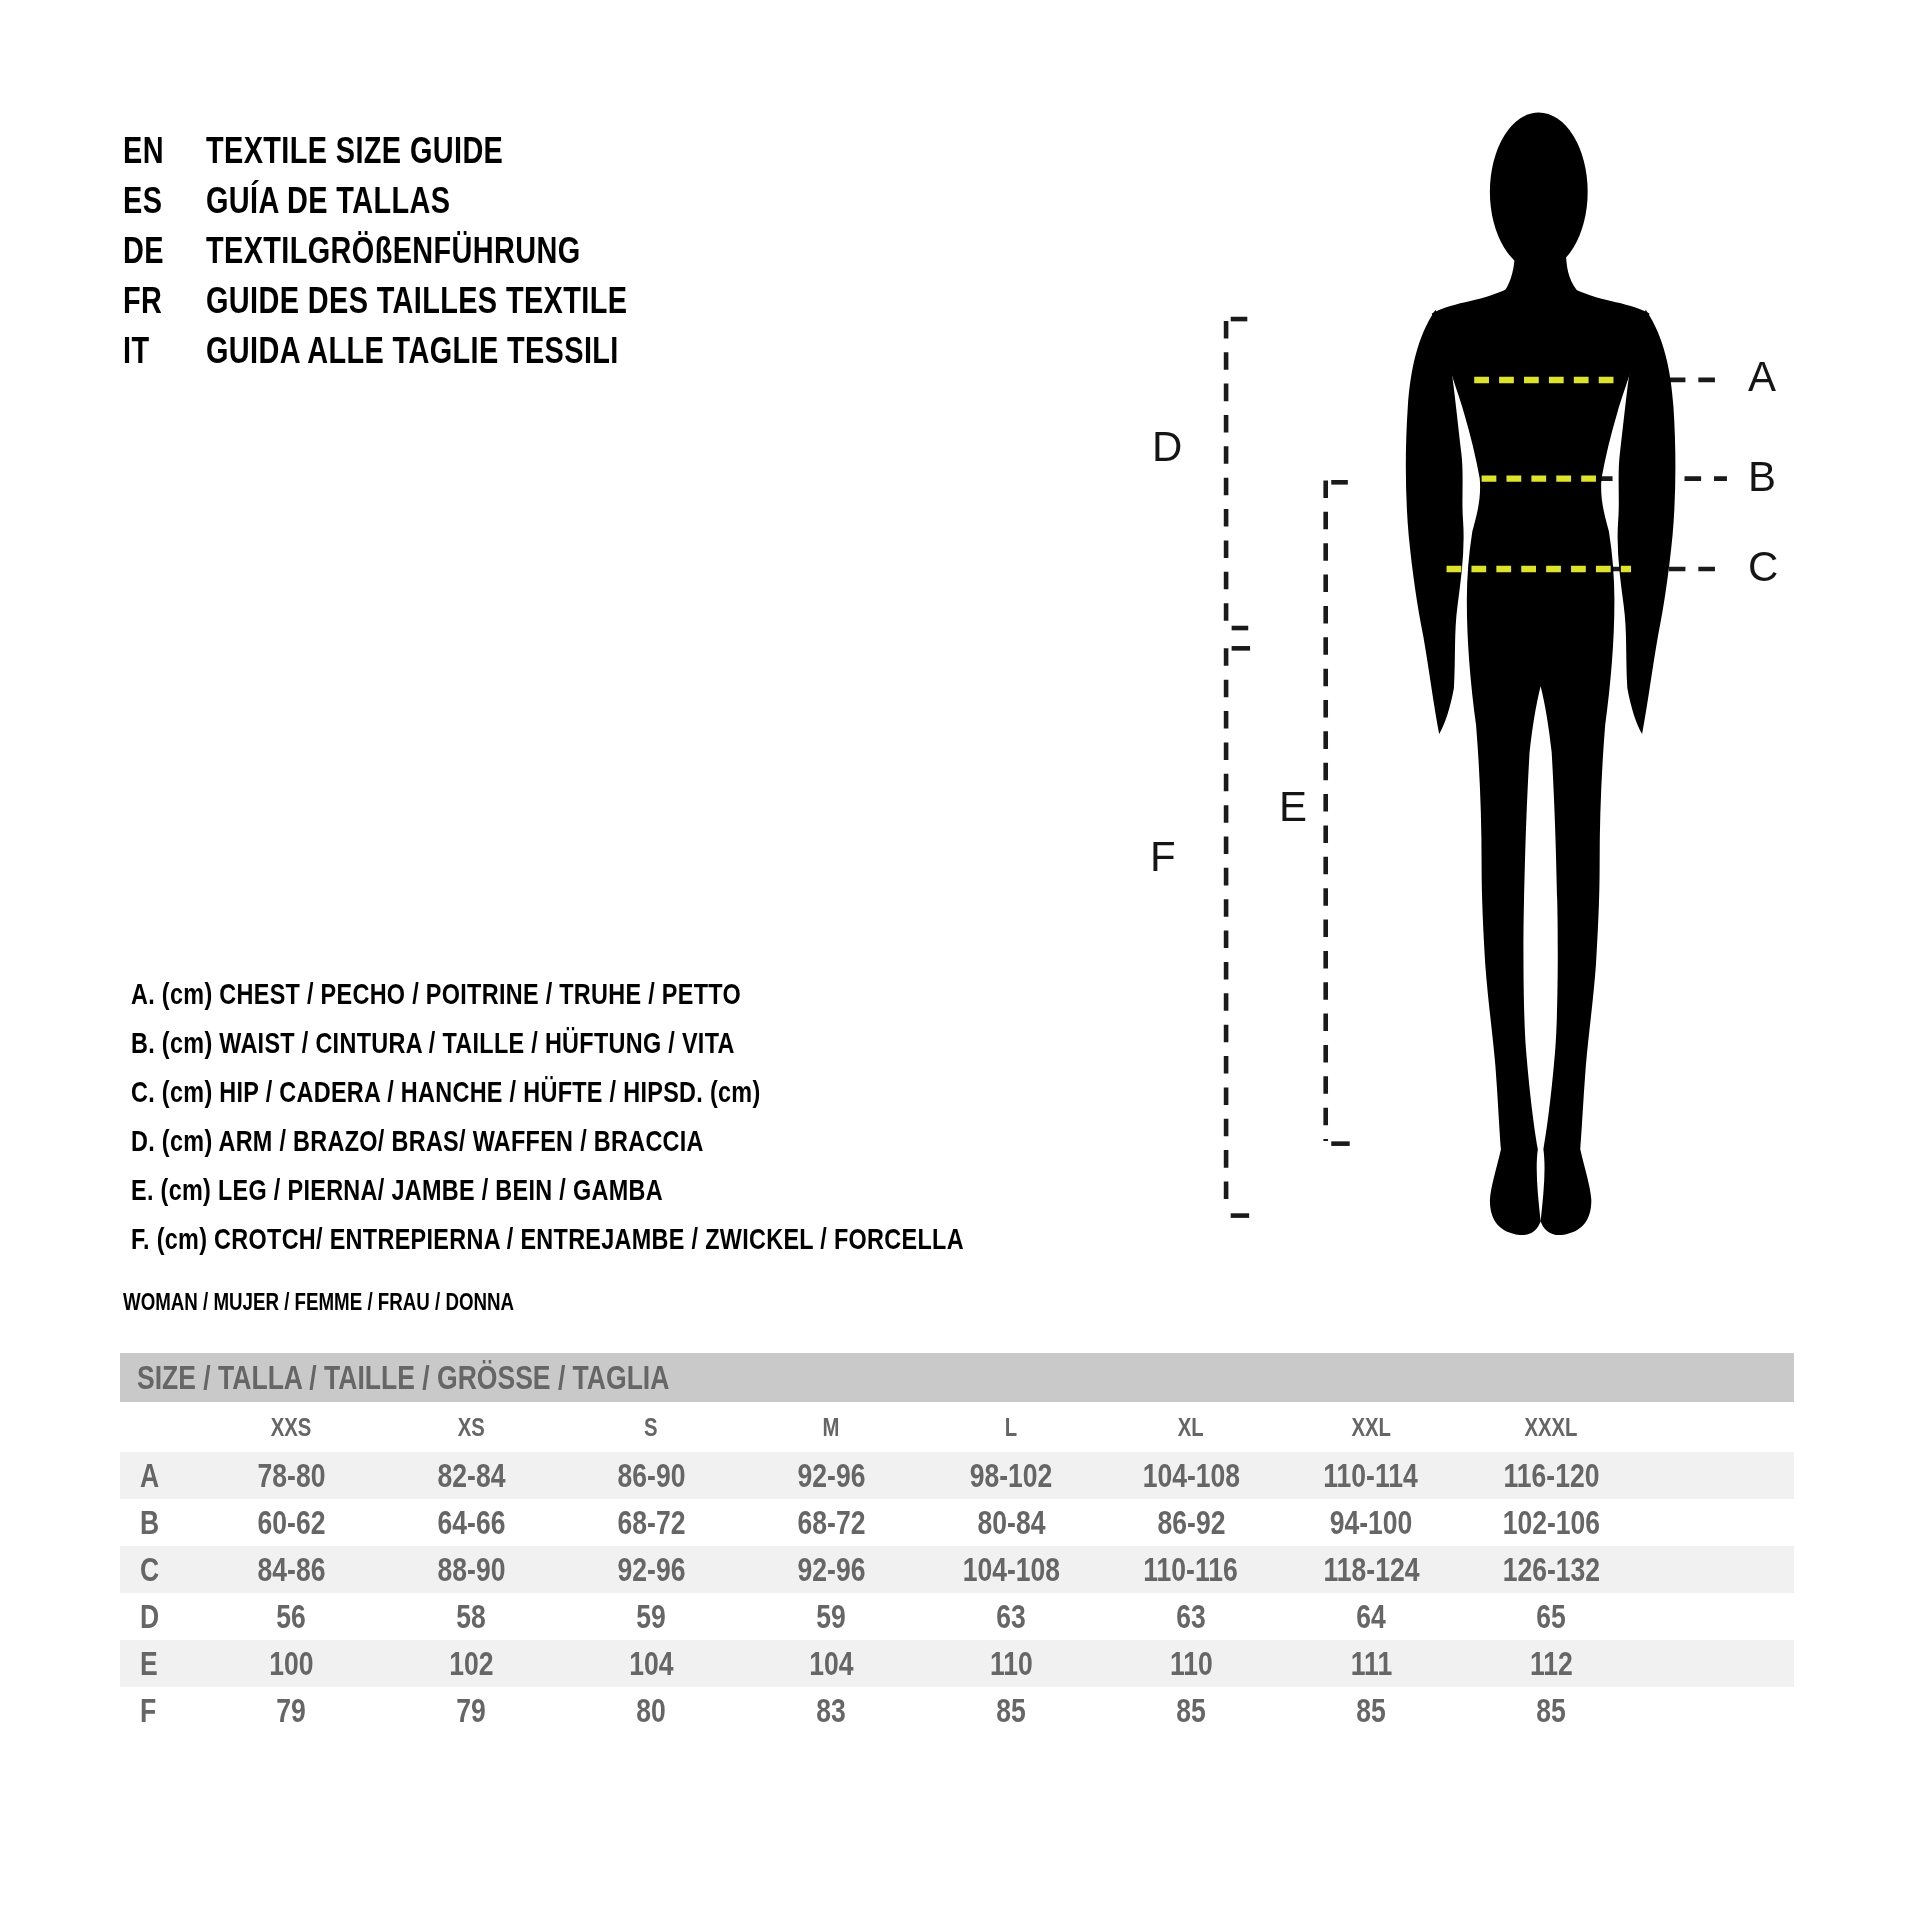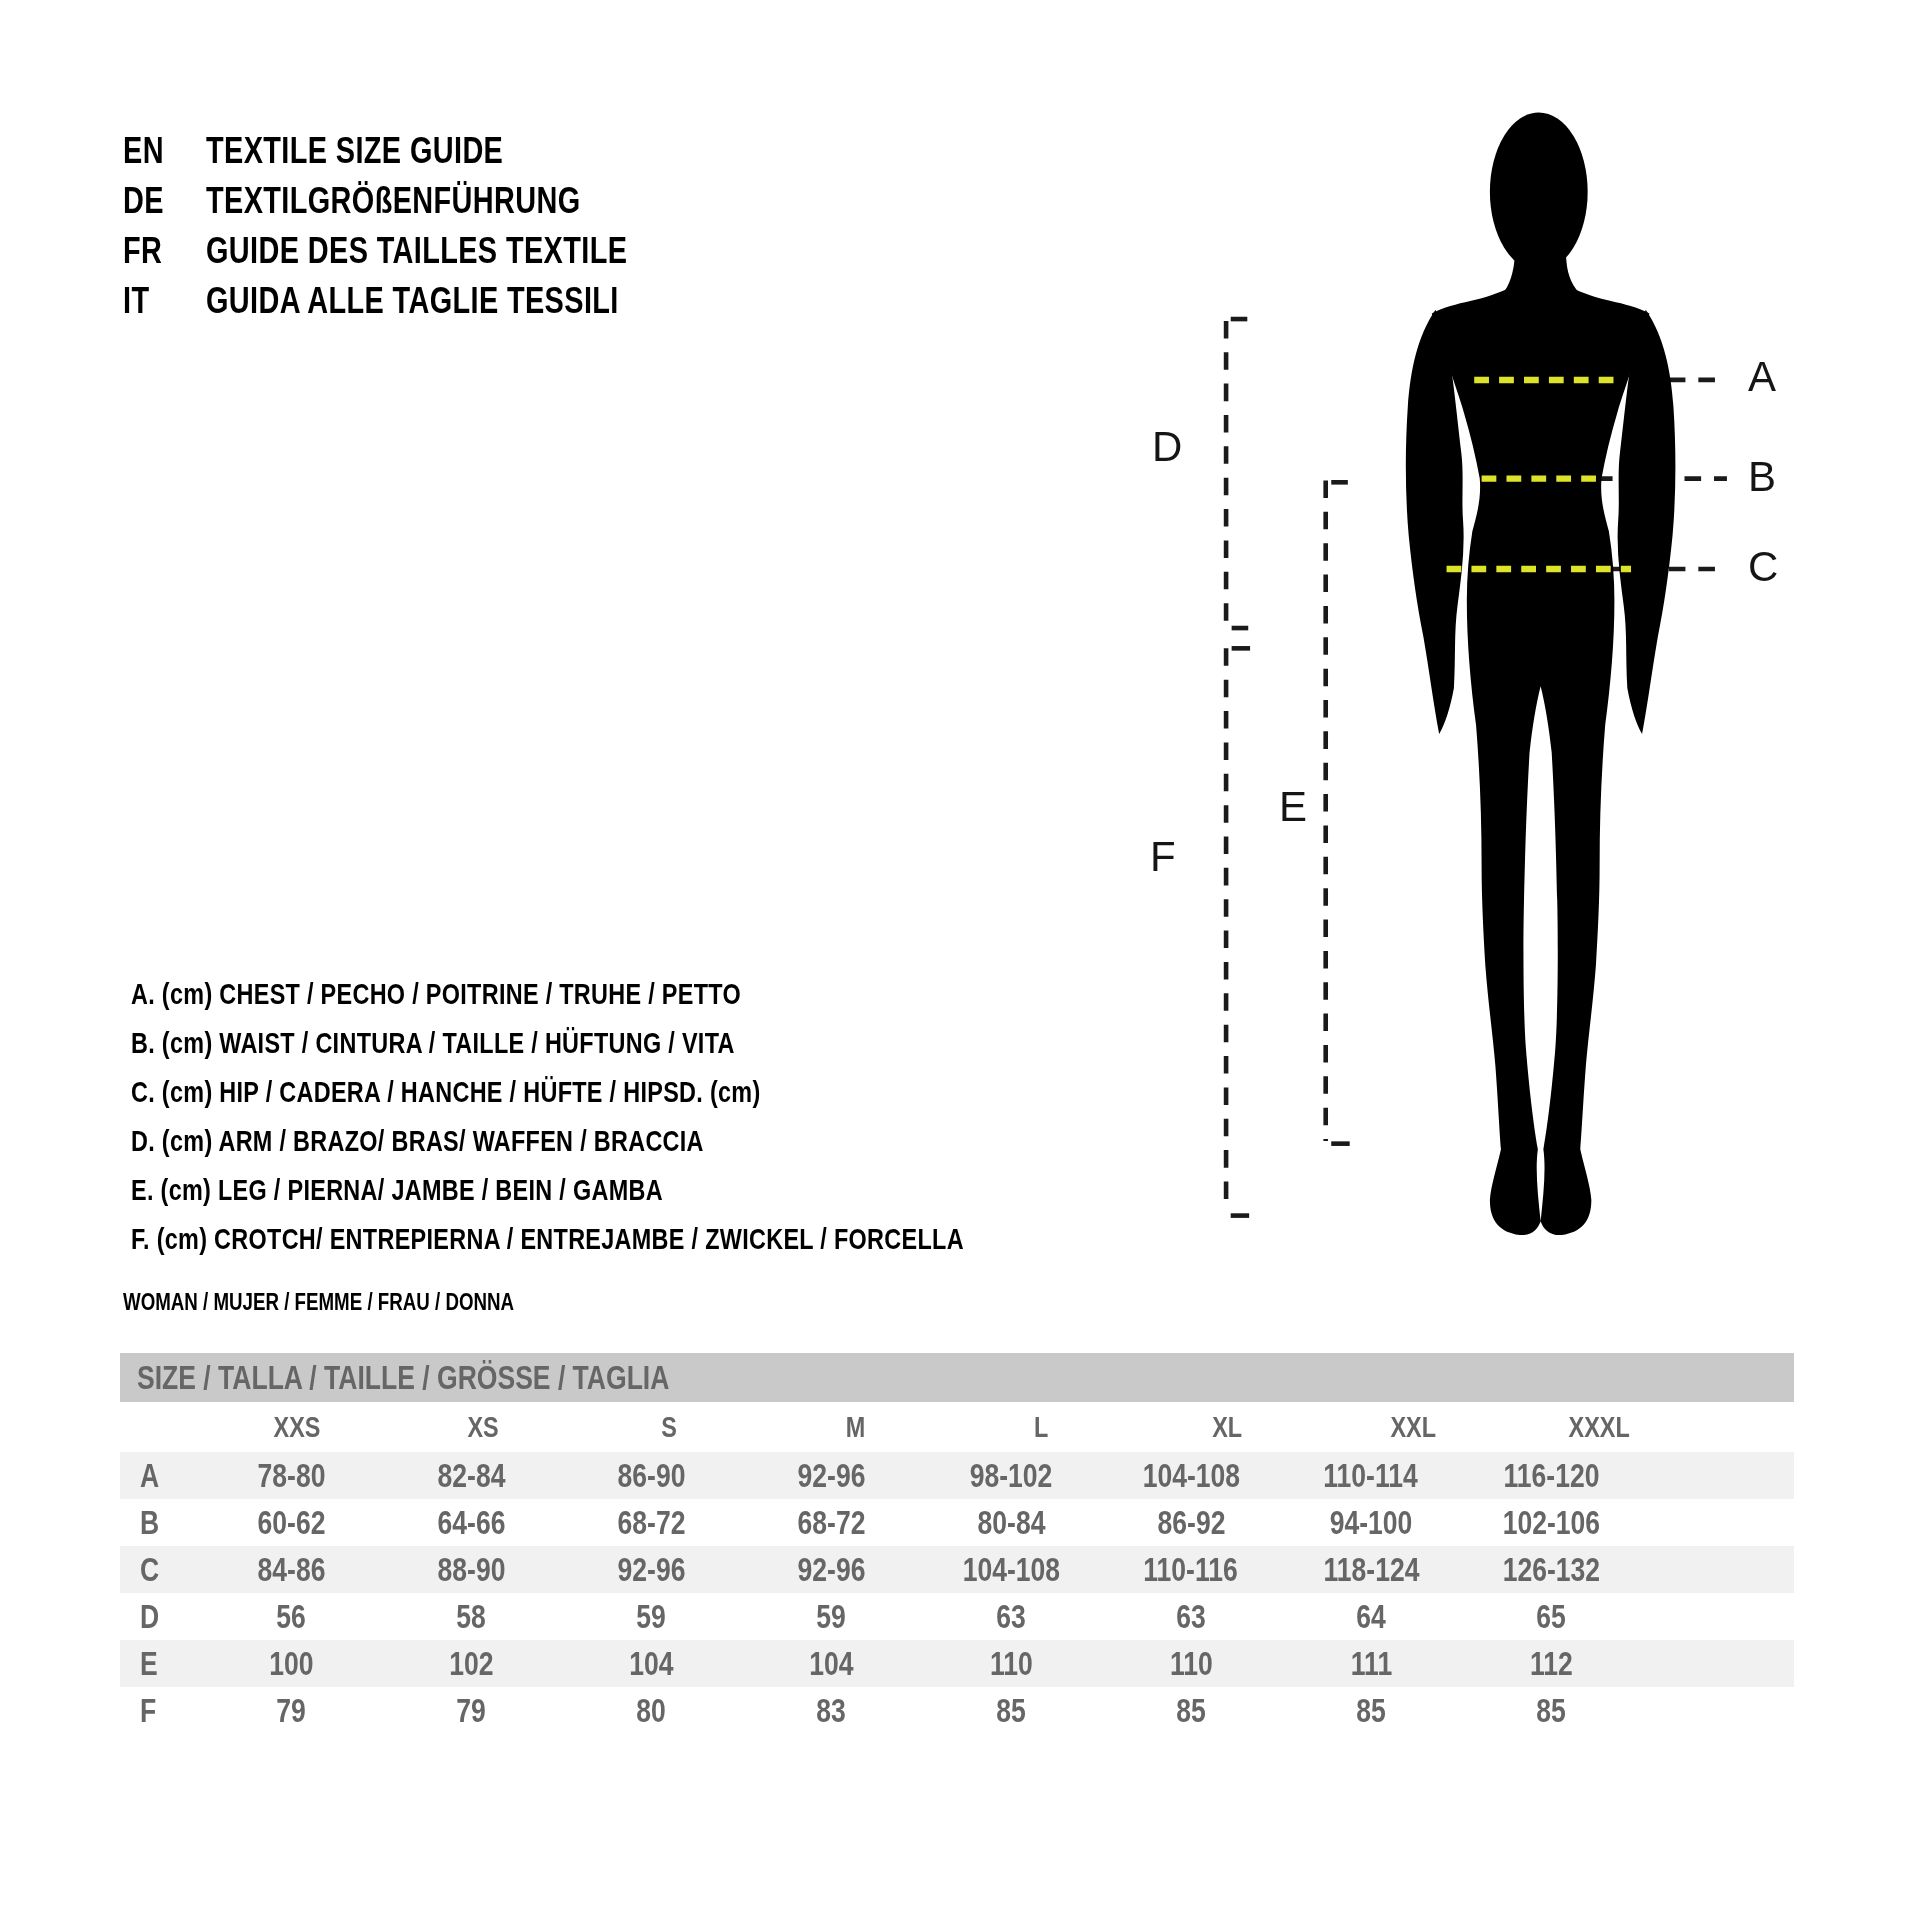--- a/index.html
+++ b/index.html
@@ -18,21 +18,21 @@
   .legend{position:absolute;left:123px;top:961px;list-style:none;margin:8px;padding:0;}
   .legend li{height:49px;line-height:49px;font-size:30px;font-weight:bold;letter-spacing:0.4px;}
 
   
   .gender{position:absolute;left:123px;top:1284px;font-size:24px;font-weight:bold;line-height:35px;}
 
   
   .size-table{position:absolute;left:120px;top:1353px;width:1674px;}
   .t-bar{height:49px;line-height:49px;background:#c9c9c9;color:#666;font-size:34px;font-weight:bold;padding-left:16.6px;box-sizing:border-box;}
   .t-grid-row{display:grid;grid-template-columns:81px repeat(8,180px) 1fr;align-items:center;color:#666;}
-  .t-sizes{height:50px;line-height:50px;font-size:30px;font-weight:bold;gap:6px;}
+  .t-sizes{height:50px;line-height:50px;font-size:26px;font-weight:bold;}
   .t-data{height:47px;line-height:47px;font-size:34px;font-weight:bold;}
   .t-grid-row .cell{text-align:center;}
   .t-grid-row .rlabel{text-align:left;padding-left:20px;}
   .zebra{background:#f1f1f1;}
 
   
   .figure-svg{position:absolute;left:1144px;top:88px;width:701px;height:1200px;}
 
   
   .mk{position:absolute;font-size:42px;line-height:42px;color:#151515;}
@@ -45,20 +45,24 @@
 </style>
 </head>
 <body>
 
 <div class="canvas">
 
   <div class="langs">
     <div class="lang-row">
       <span class="code"><span class="cnd">EN</span></span>
       <span class="cnd">TEXTILE SIZE GUIDE</span>
+    </div>
+    <div class="lang-row">
+      <span class="code"><span class="cnd">ES</span></span>
+      <span class="cnd">GUÍA DE TALLAS</span>
     </div>
     <div class="lang-row">
       <span class="code"><span class="cnd">DE</span></span>
       <span class="cnd">TEXTILGRÖßENFÜHRUNG</span>
     </div>
     <div class="lang-row">
       <span class="code"><span class="cnd">FR</span></span>
       <span class="cnd">GUIDE DES TAILLES TEXTILE</span>
     </div>
     <div class="lang-row">

